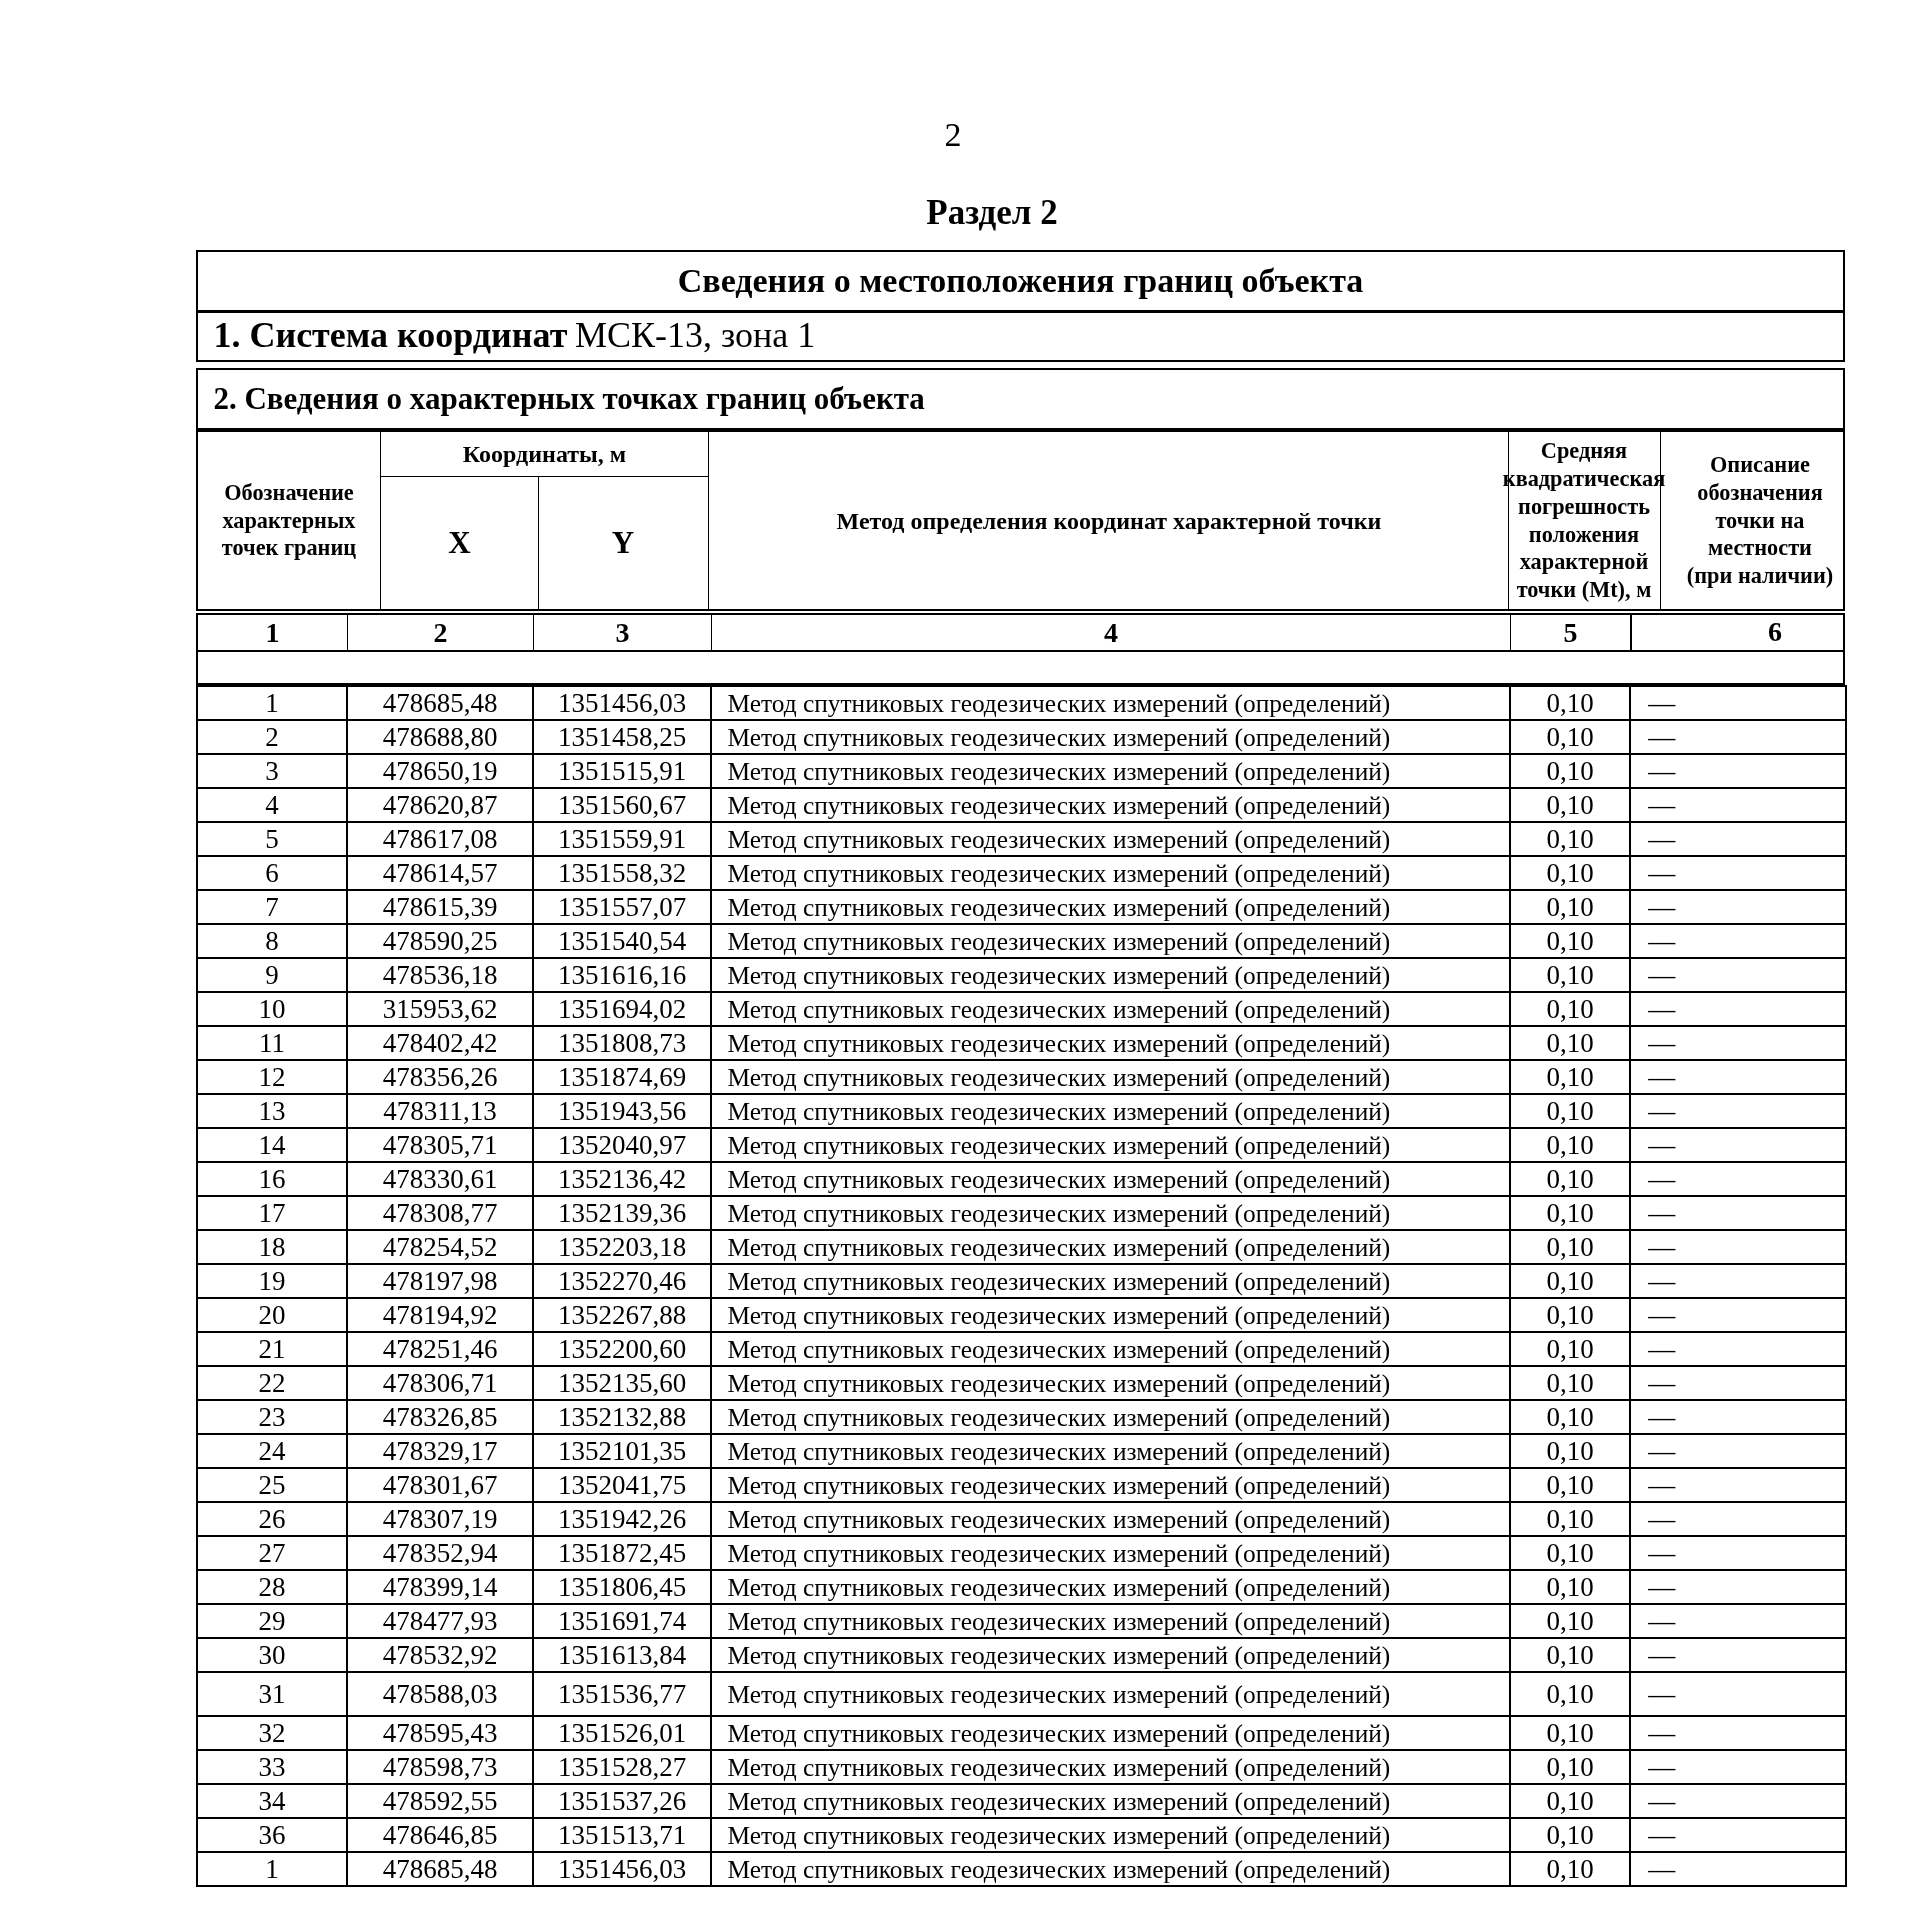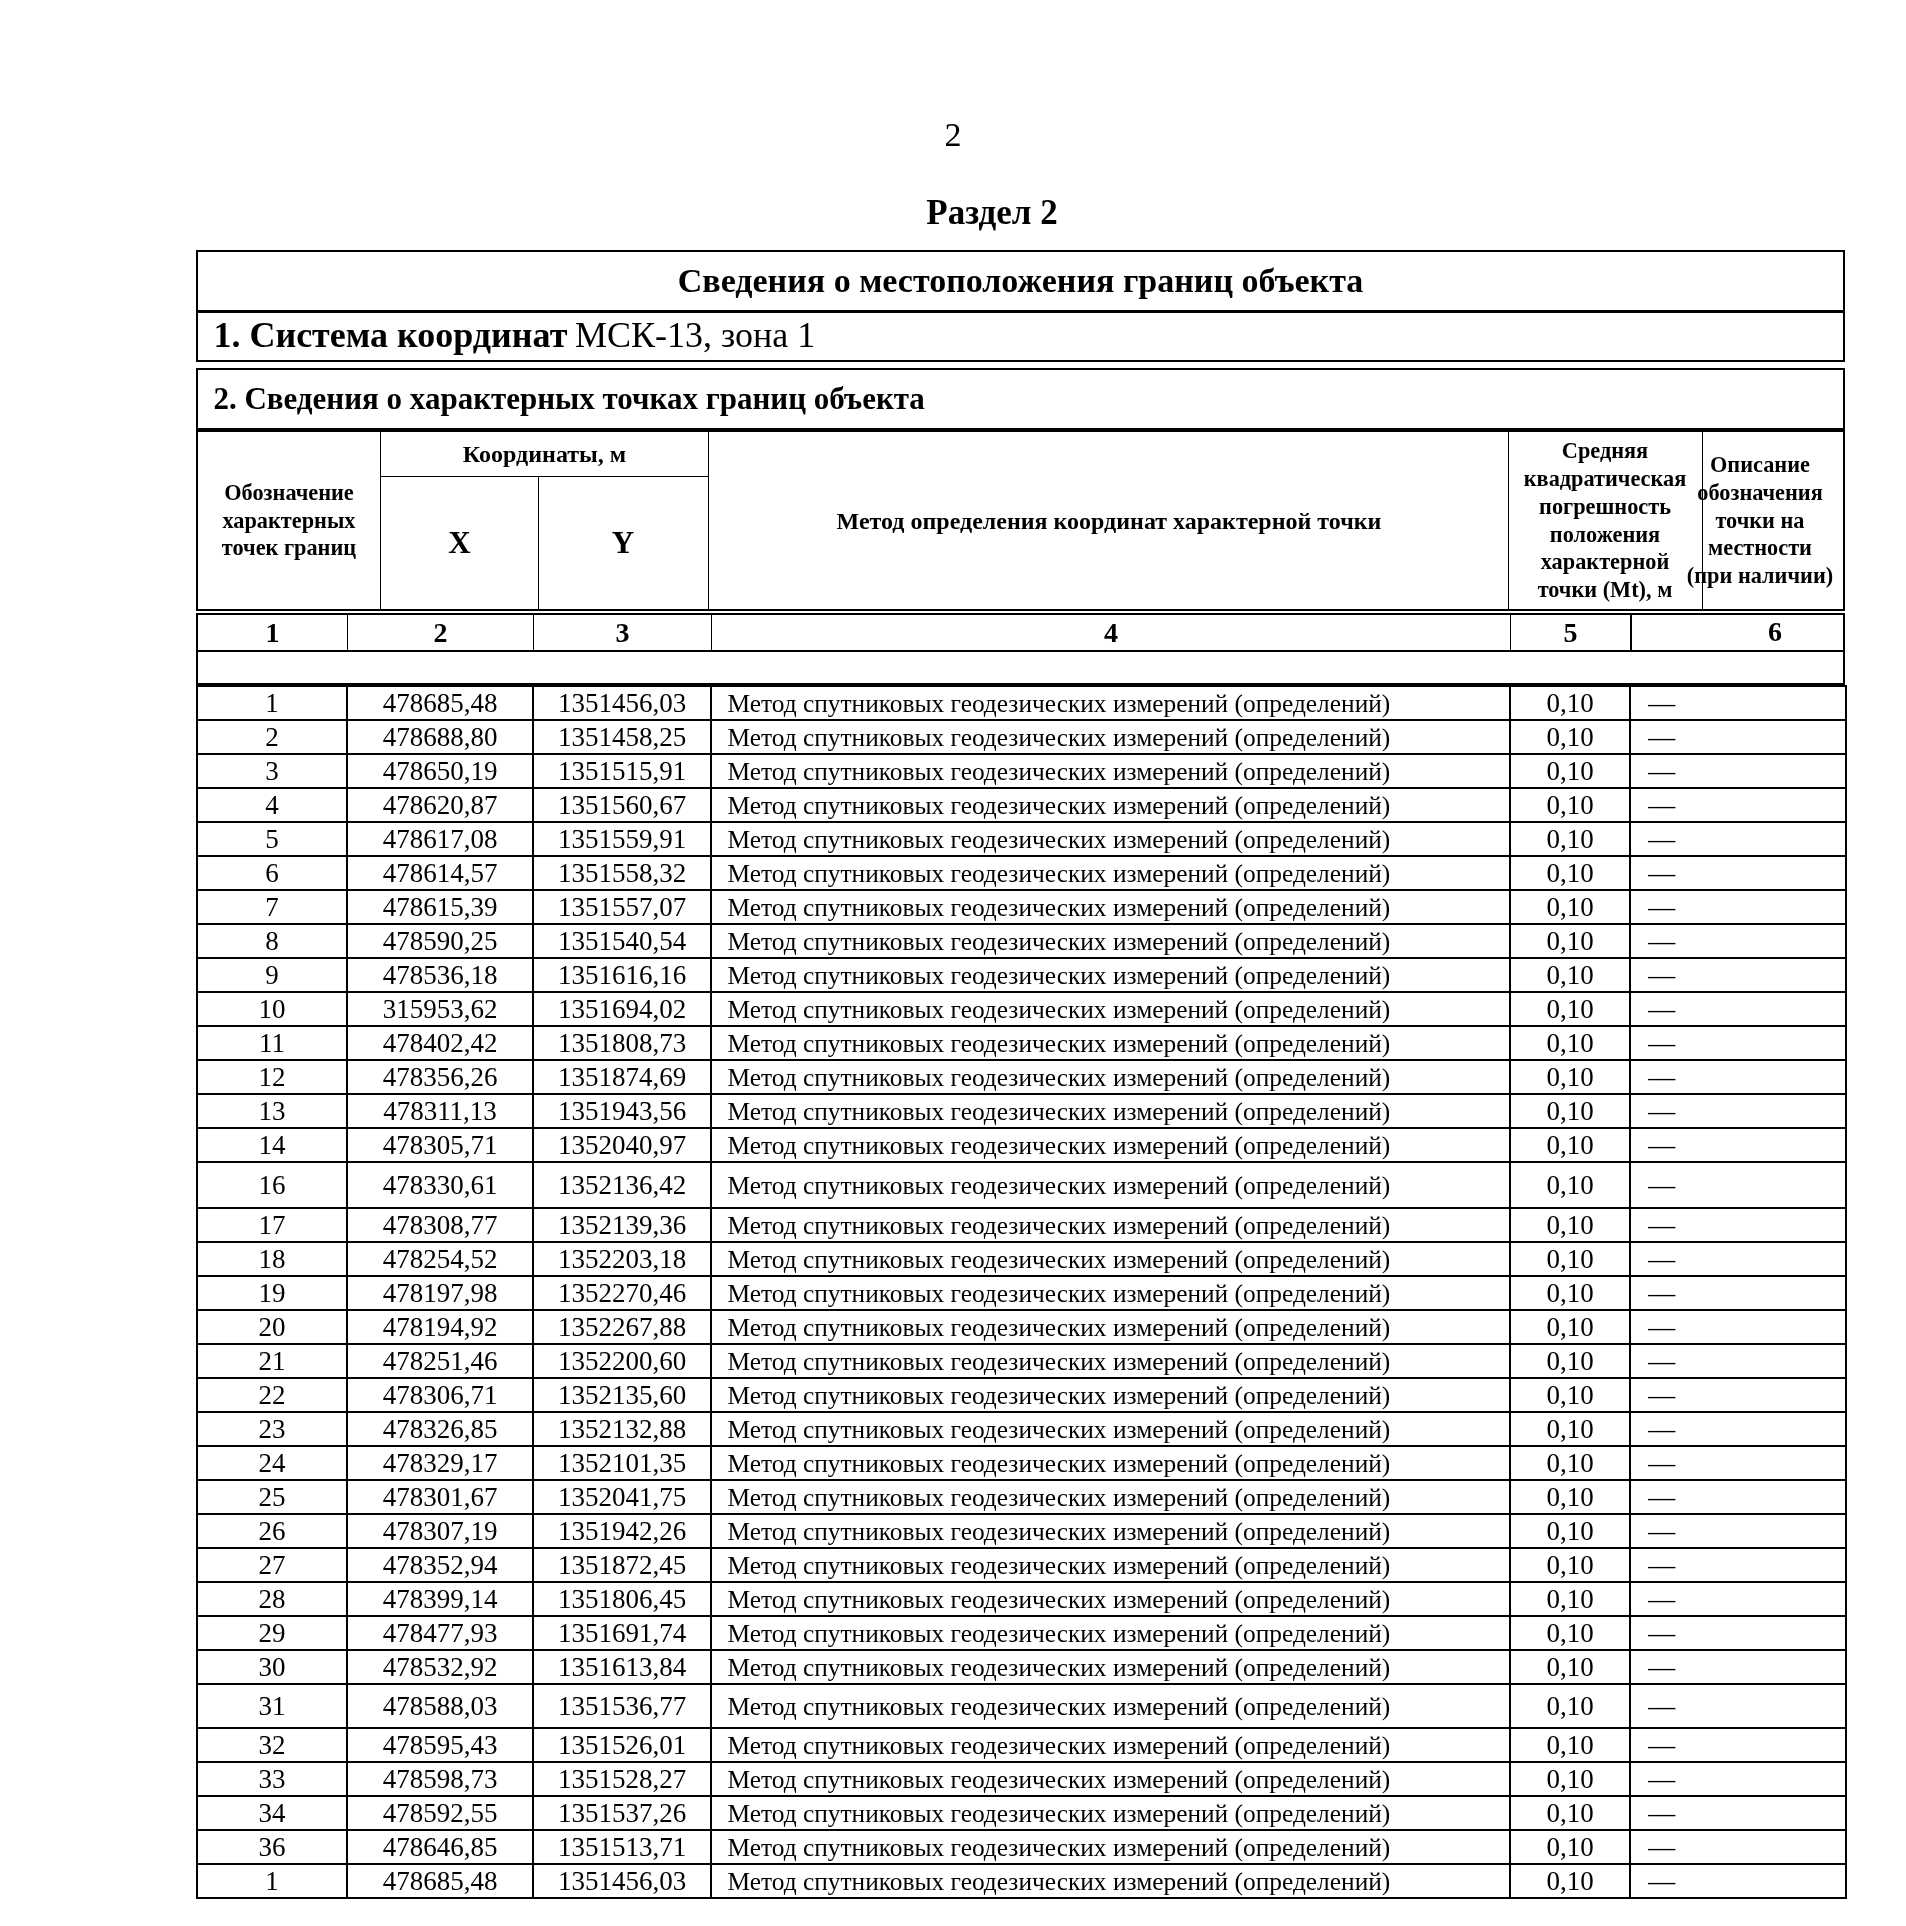--- a/index.html
+++ b/index.html
@@ -53,21 +53,21 @@
 <div class="frame section2-box" data-name="subsection-title">2. Сведения о характерных точках границ объекта</div>
 
 <div class="frame header-box" data-name="table-header">
   <div class="hcell" style="left:0;width:183px;" data-name="header-point-designation">Обозначение характерных точек границ</div>
   <div class="coords-group" style="left:183px;width:328px;" data-name="header-coordinates-group">
     <div class="coords-label" data-name="header-coordinates">Координаты, м</div>
     <div class="xy" style="left:0;width:158px;border-right:1.9px solid #000;" data-name="header-x">X</div>
     <div class="xy" style="left:158px;width:168px;" data-name="header-y">Y</div>
   </div>
   <div class="hcell" style="left:512px;width:799px;font-size:24px;" data-name="header-method">Метод определения координат характерной точки</div>
-  <div class="hcell" style="left:1310px;width:195px;padding:0 7.7px;" data-name="header-error">Средняя квадратическая погрешность положения характерной точки (Mt), м</div>
+  <div class="hcell" style="left:1310px;width:153px;padding:0 7.7px;" data-name="header-error">Средняя квадратическая погрешность положения характерной точки (Mt), м</div>
   <div class="hcell last" style="left:1480px;width:164px;padding:0 7.7px;" data-name="header-description">Описание обозначения точки на местности (при наличии)</div>
 </div>
 
 <div class="frame colnums" data-name="column-numbers-row">
   <div class="cn" style="left:0;width:150px;" data-name="column-number-1">1</div>
   <div class="cn" style="left:150px;width:186px;" data-name="column-number-2">2</div>
   <div class="cn" style="left:336px;width:178px;" data-name="column-number-3">3</div>
   <div class="cn" style="left: 514px; width: 799px;" data-name="column-number-4">4</div>
   <div class="cn" style="left: 1313px; width: 120px;" data-name="column-number-5">5</div>
   <div class="cn last" style="left: 1433px; width: 0.8px; border-right: 1.9px solid rgb(0, 0, 0);" data-name="column-number-6-spacer"></div>
@@ -189,21 +189,21 @@
         <td data-name="description-cell" class="dash">—</td>
       </tr>
       <tr data-name="table-row" style="height: 34px;">
         <td data-name="point-cell">14</td>
         <td data-name="x-cell">478305,71</td>
         <td data-name="y-cell">1352040,97</td>
         <td data-name="method-cell" class="method">Метод спутниковых геодезических измерений (определений)</td>
         <td data-name="error-cell">0,10</td>
         <td data-name="description-cell" class="dash">—</td>
       </tr>
-      <tr data-name="table-row" style="height: 46px;">
+      <tr data-name="table-row" style="height: 34px;">
         <td data-name="point-cell">16</td>
         <td data-name="x-cell">478330,61</td>
         <td data-name="y-cell">1352136,42</td>
         <td data-name="method-cell" class="method">Метод спутниковых геодезических измерений (определений)</td>
         <td data-name="error-cell">0,10</td>
         <td data-name="description-cell" class="dash">—</td>
       </tr>
       <tr data-name="table-row" style="height: 34px;">
         <td data-name="point-cell">17</td>
         <td data-name="x-cell">478308,77</td>

